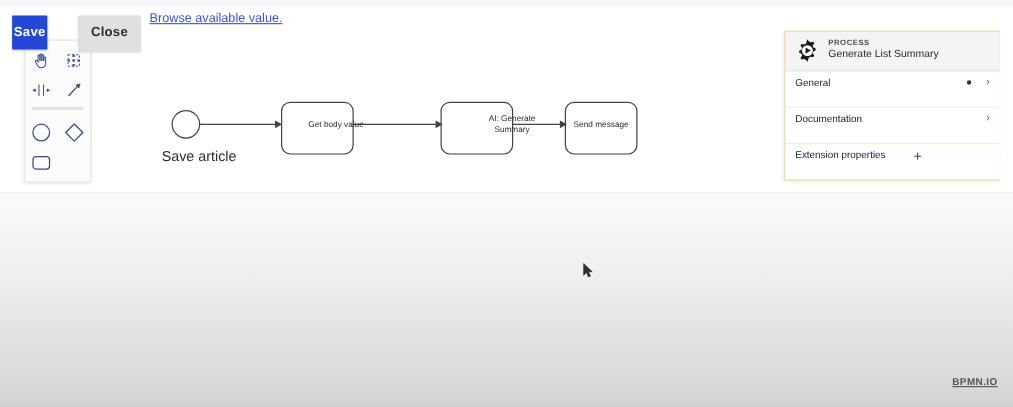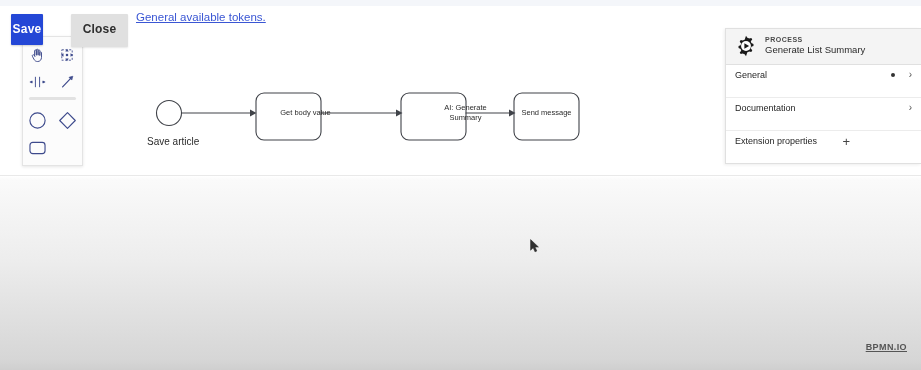--- a/index.html
+++ b/index.html
@@ -128,30 +128,30 @@
   .bpmn-label {
     position: absolute;
     font-size: 7.5px;
     color: #2b2b2b;
     text-align: center;
     line-height: 10px;
     pointer-events: none;
   }
   .bpmn-ext-label {
     position: absolute;
-    font-size: 10px;
+    font-size: 13px;
     color: #2b2b2b;
     text-align: left;
     line-height: 10px;
   }
 
   
   .props-panel {
     position: absolute;
-    right: 0px; top: 22px;
+    right: 12px; top: 22px;
     width: 196px;
     background: #fde047;
     border: 1px solid #e0e0e0;
     border-right: none;
     box-shadow: -1px 1px 3px rgba(0,0,0,0.07);
     z-index: 22;
     box-sizing: border-box;
   }
   .props-header {
     display: flex;
@@ -388,21 +388,21 @@
         <span class="props-row-label">Extension properties</span>
         <span class="props-plus">+</span>
       </div>
     </div>
 
   </div>
   <div class="canvas-edge"></div>
 
   <div class="btn btn-save">Save</div>
   <div class="btn btn-close">Close</div>
-  <div class="tokens-link">General available tokens.</div>
+  <div class="tokens-link">Browse available value.</div>
 
   <div class="bpmnio-logo">BPMN.IO</div>
 
   <div class="cursor">
     <svg width="10" height="14" viewBox="0 0 10 14">
       <polygon points="0.6,0.6 0.6,11.2 3.2,8.7 5,12.8 6.8,12 5,8 8.4,8" fill="#303030" stroke="#303030" stroke-width="0.6" stroke-linejoin="round"></polygon>
     </svg>
   </div>
 
 </div>

